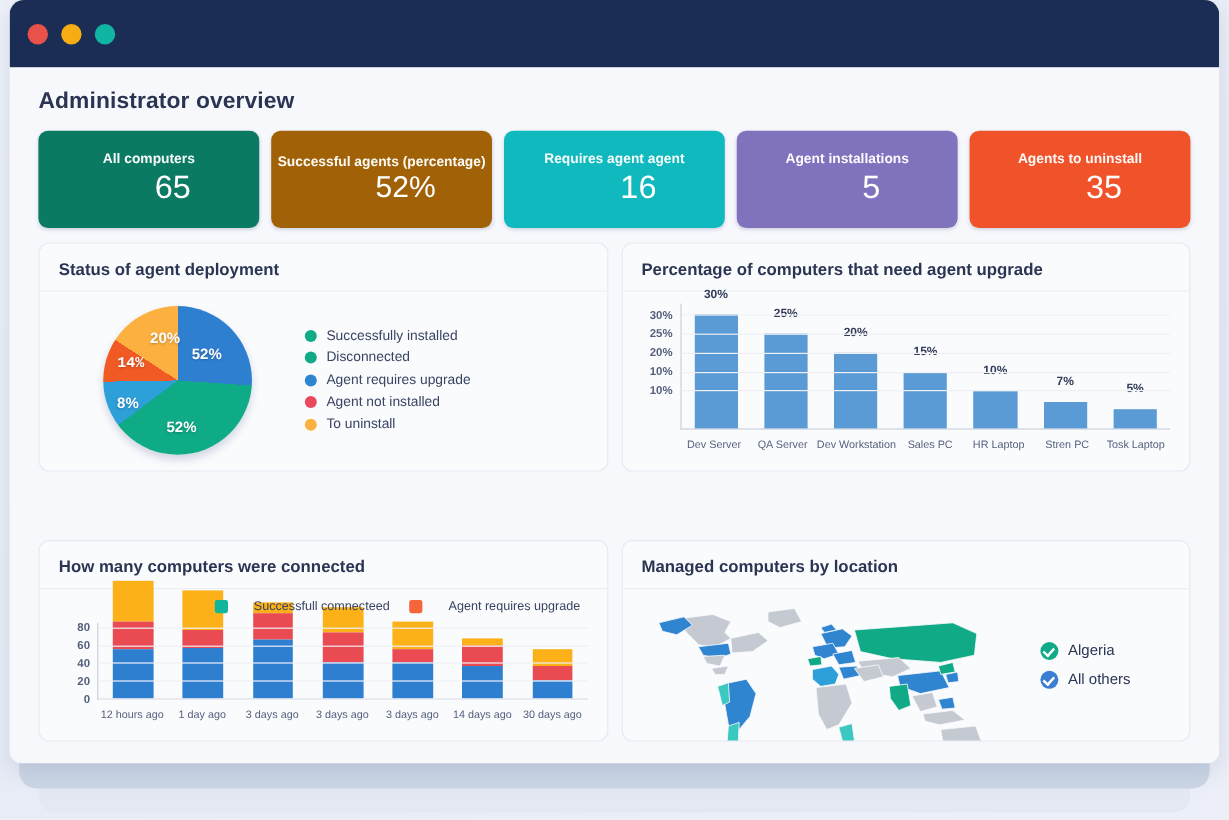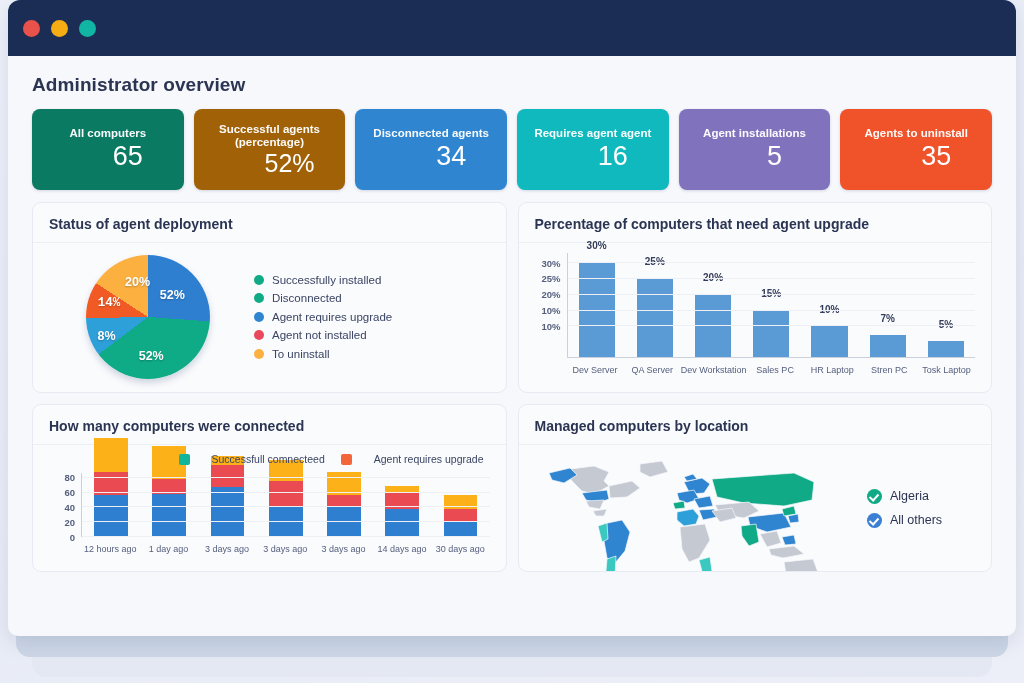--- a/index.html
+++ b/index.html
@@ -56,21 +56,21 @@
 
   
   .grid {
     display: grid; grid-template-columns: 1fr 1fr; gap: 11px;
     padding: 12px 8px 0 8px;
   }
   .panel {
     background: #fafbfd; border: 1px solid #e6eaf2; border-radius: 9px;
     height: 191px; display: flex; flex-direction: column; overflow: hidden;
   }
-  .panel.tall { height: 168px; }
+  .panel.tall { height: 168px; margin-top: 46px; }
   .panel-title {
     font-size: 14px; font-weight: bold; color: #2b3553;
     padding: 13px 16px 10px 16px; border-bottom: 1px solid #eceff5;
   }
   .panel-body { flex: 1; position: relative; padding: 6px 12px 8px 12px; }
 
   
   .pie-wrap { display: flex; height: 100%; align-items: center; }
   .pie-col { width: 205px; display: flex; justify-content: center; align-items: center; }
   .pie {
@@ -153,24 +153,20 @@
       <div class="page-title">Administrator overview</div>
 
       <div class="kpis">
           <div class="kpi" style="background: rgb(11, 122, 99);">
             <div class="kpi-label">All computers</div>
             <div class="kpi-value">65</div>
           </div>
           <div class="kpi two-line" style="background: #a16207;">
             <div class="kpi-label">Successful agents (percentage)</div>
             <div class="kpi-value">52%</div>
-          </div>
-          <div class="kpi" style="background: rgb(47, 133, 208);">
-            <div class="kpi-label">Disconnected agents</div>
-            <div class="kpi-value">34</div>
           </div>
           <div class="kpi" style="background: rgb(15, 185, 189);">
             <div class="kpi-label">Requires agent agent</div>
             <div class="kpi-value">16</div>
           </div>
           <div class="kpi" style="background: rgb(129, 114, 189);">
             <div class="kpi-label">Agent installations</div>
             <div class="kpi-value">5</div>
           </div>
           <div class="kpi" style="background: rgb(240, 82, 42);">

